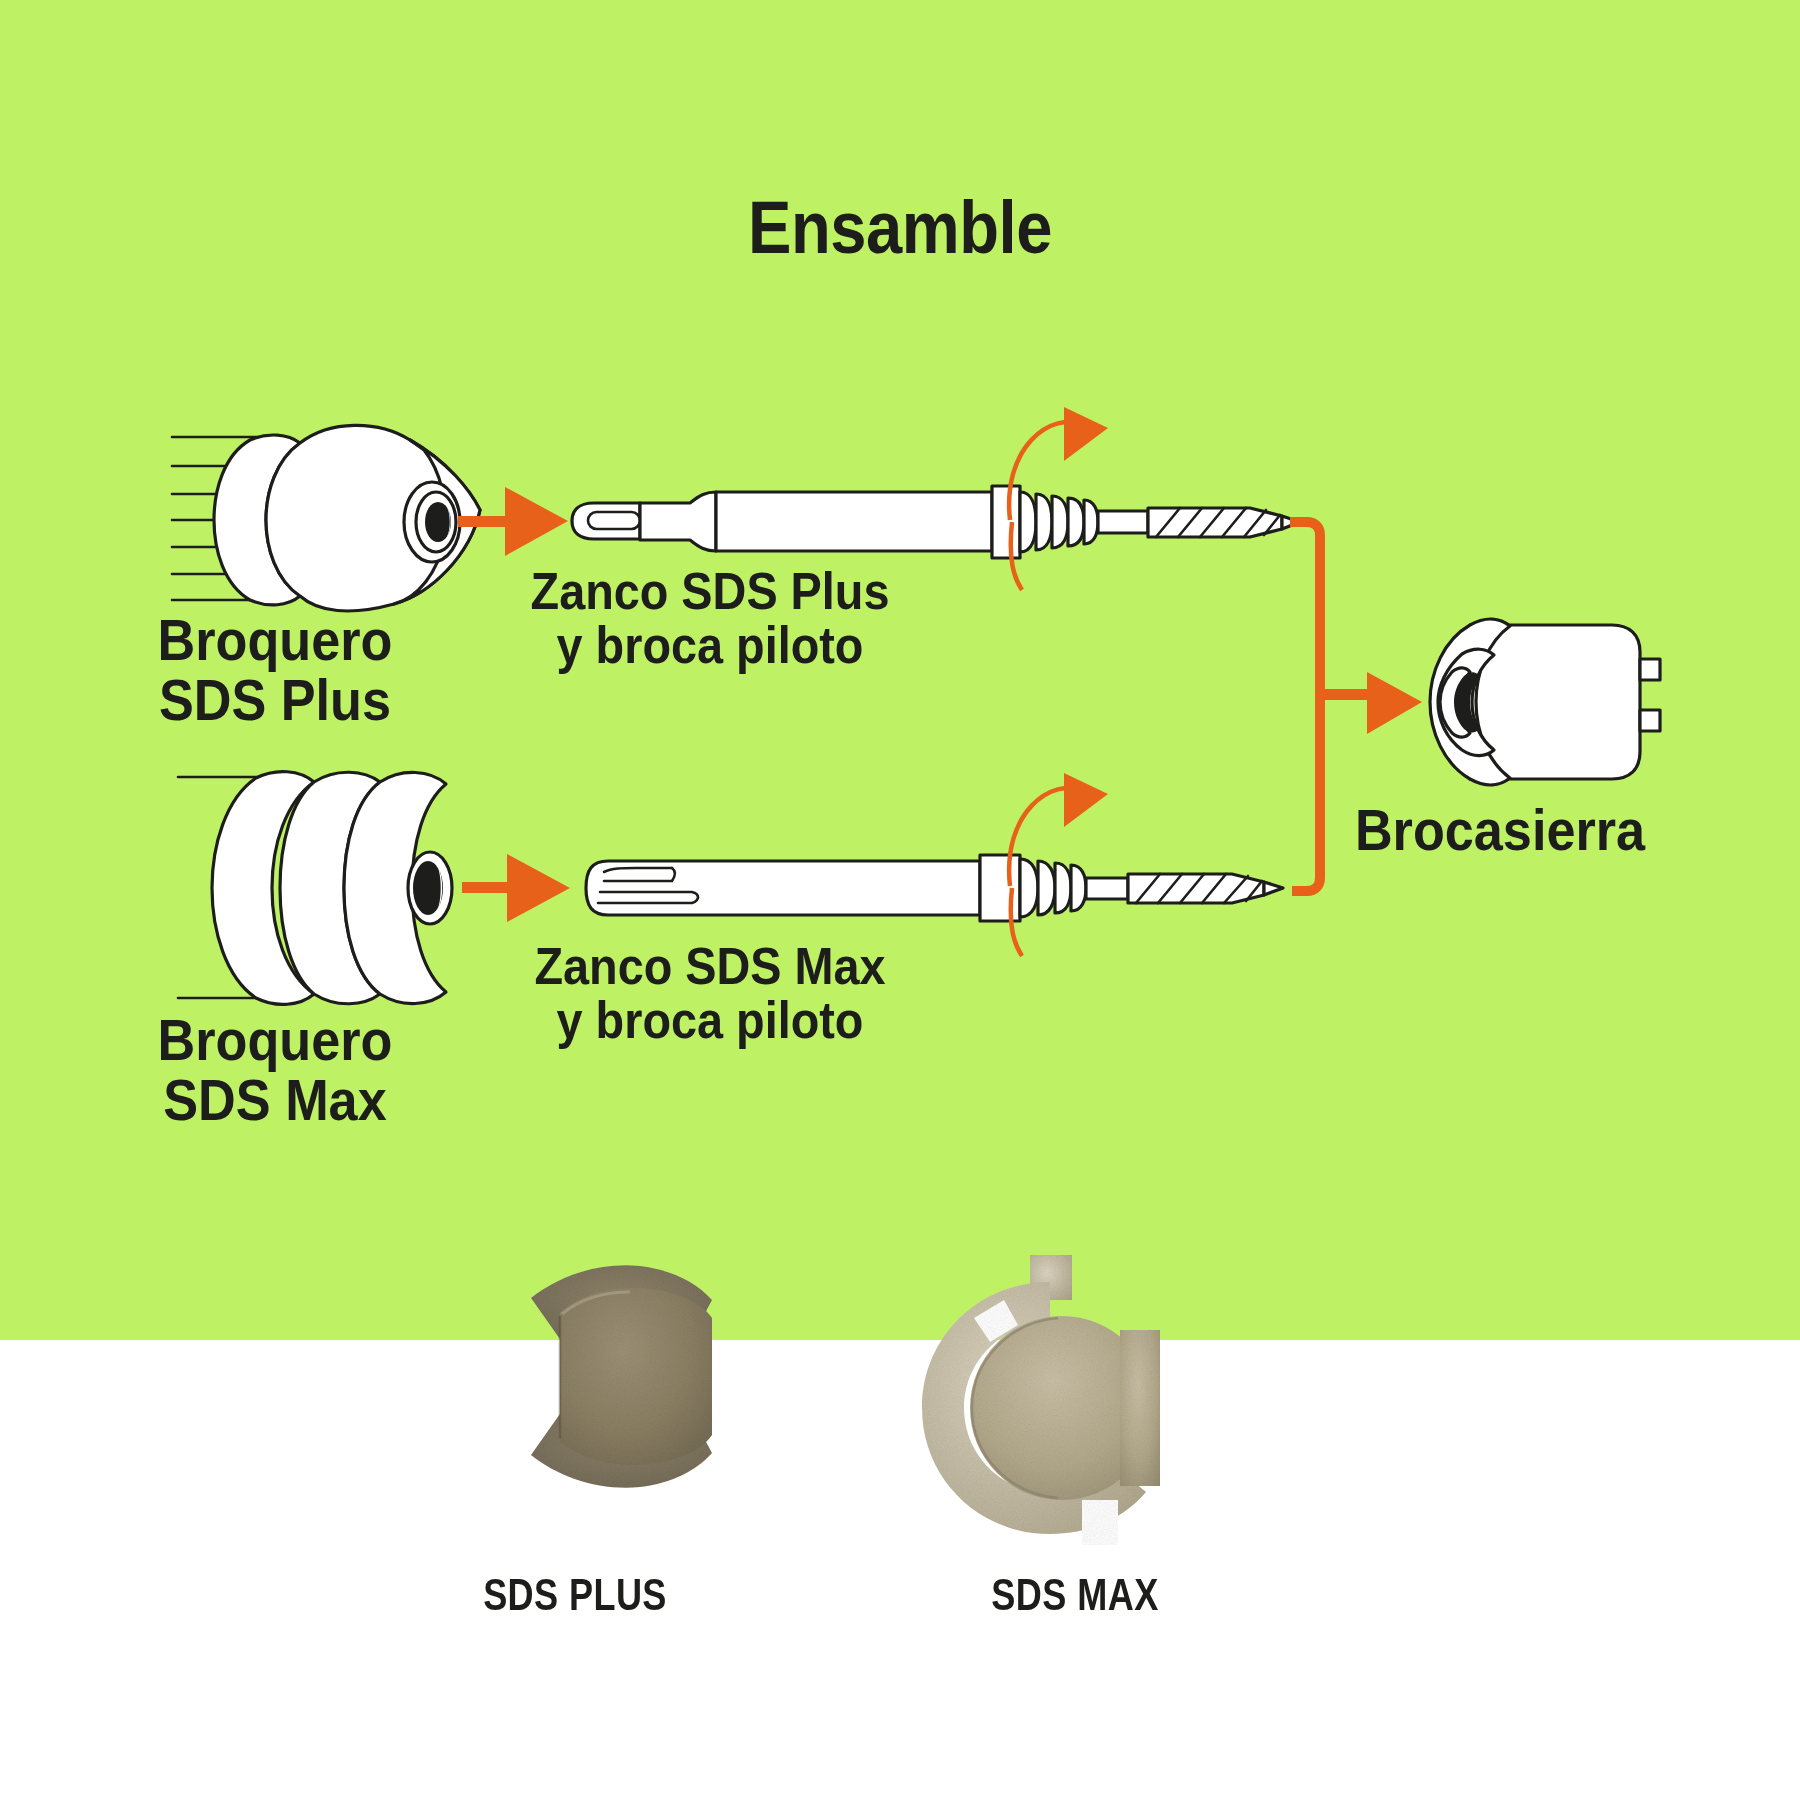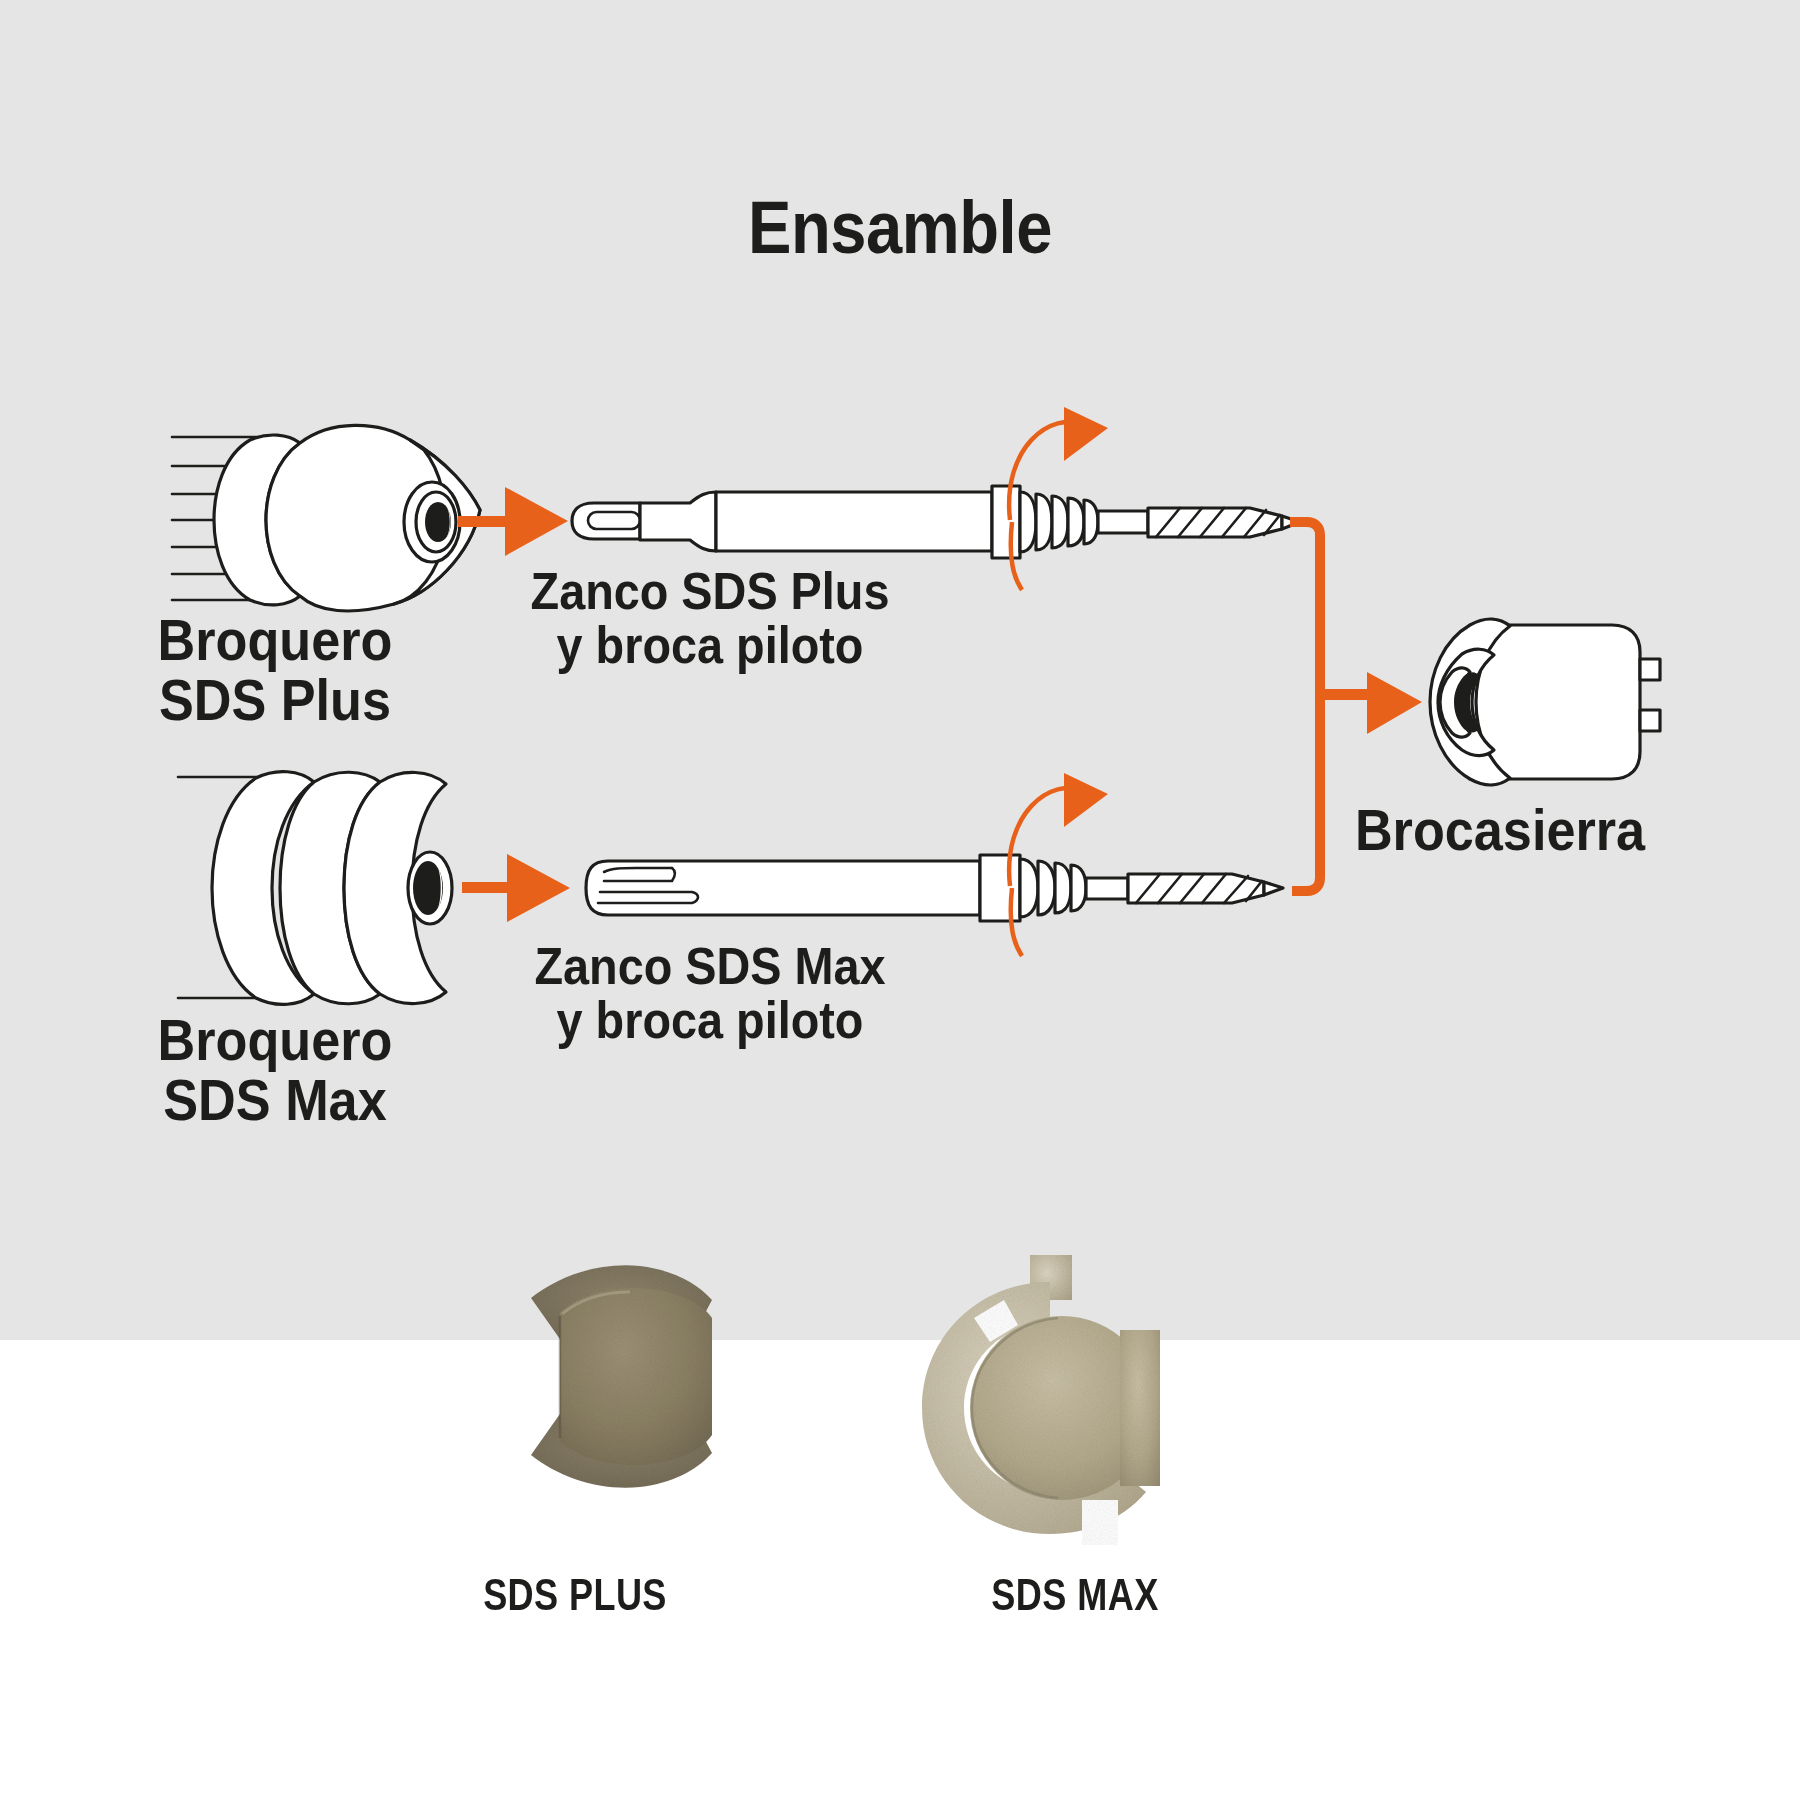--- a/index.html
+++ b/index.html
@@ -12,21 +12,21 @@
     width: 1800px;
     height: 1800px;
     font-family: "Liberation Sans", sans-serif;
     overflow: hidden;
     position: relative;
   }
   #stage {
     position: relative;
     width: 1800px;
     height: 1340px;
-    background: #e5e5e5;
+    background: #bef264;
   }
   .title {
     position: absolute;
     left: 0;
     top: 185px;
     width: 1800px;
     text-align: center;
     font-size: 74px;
     font-weight: bold;
     color: #1d1d1b;

